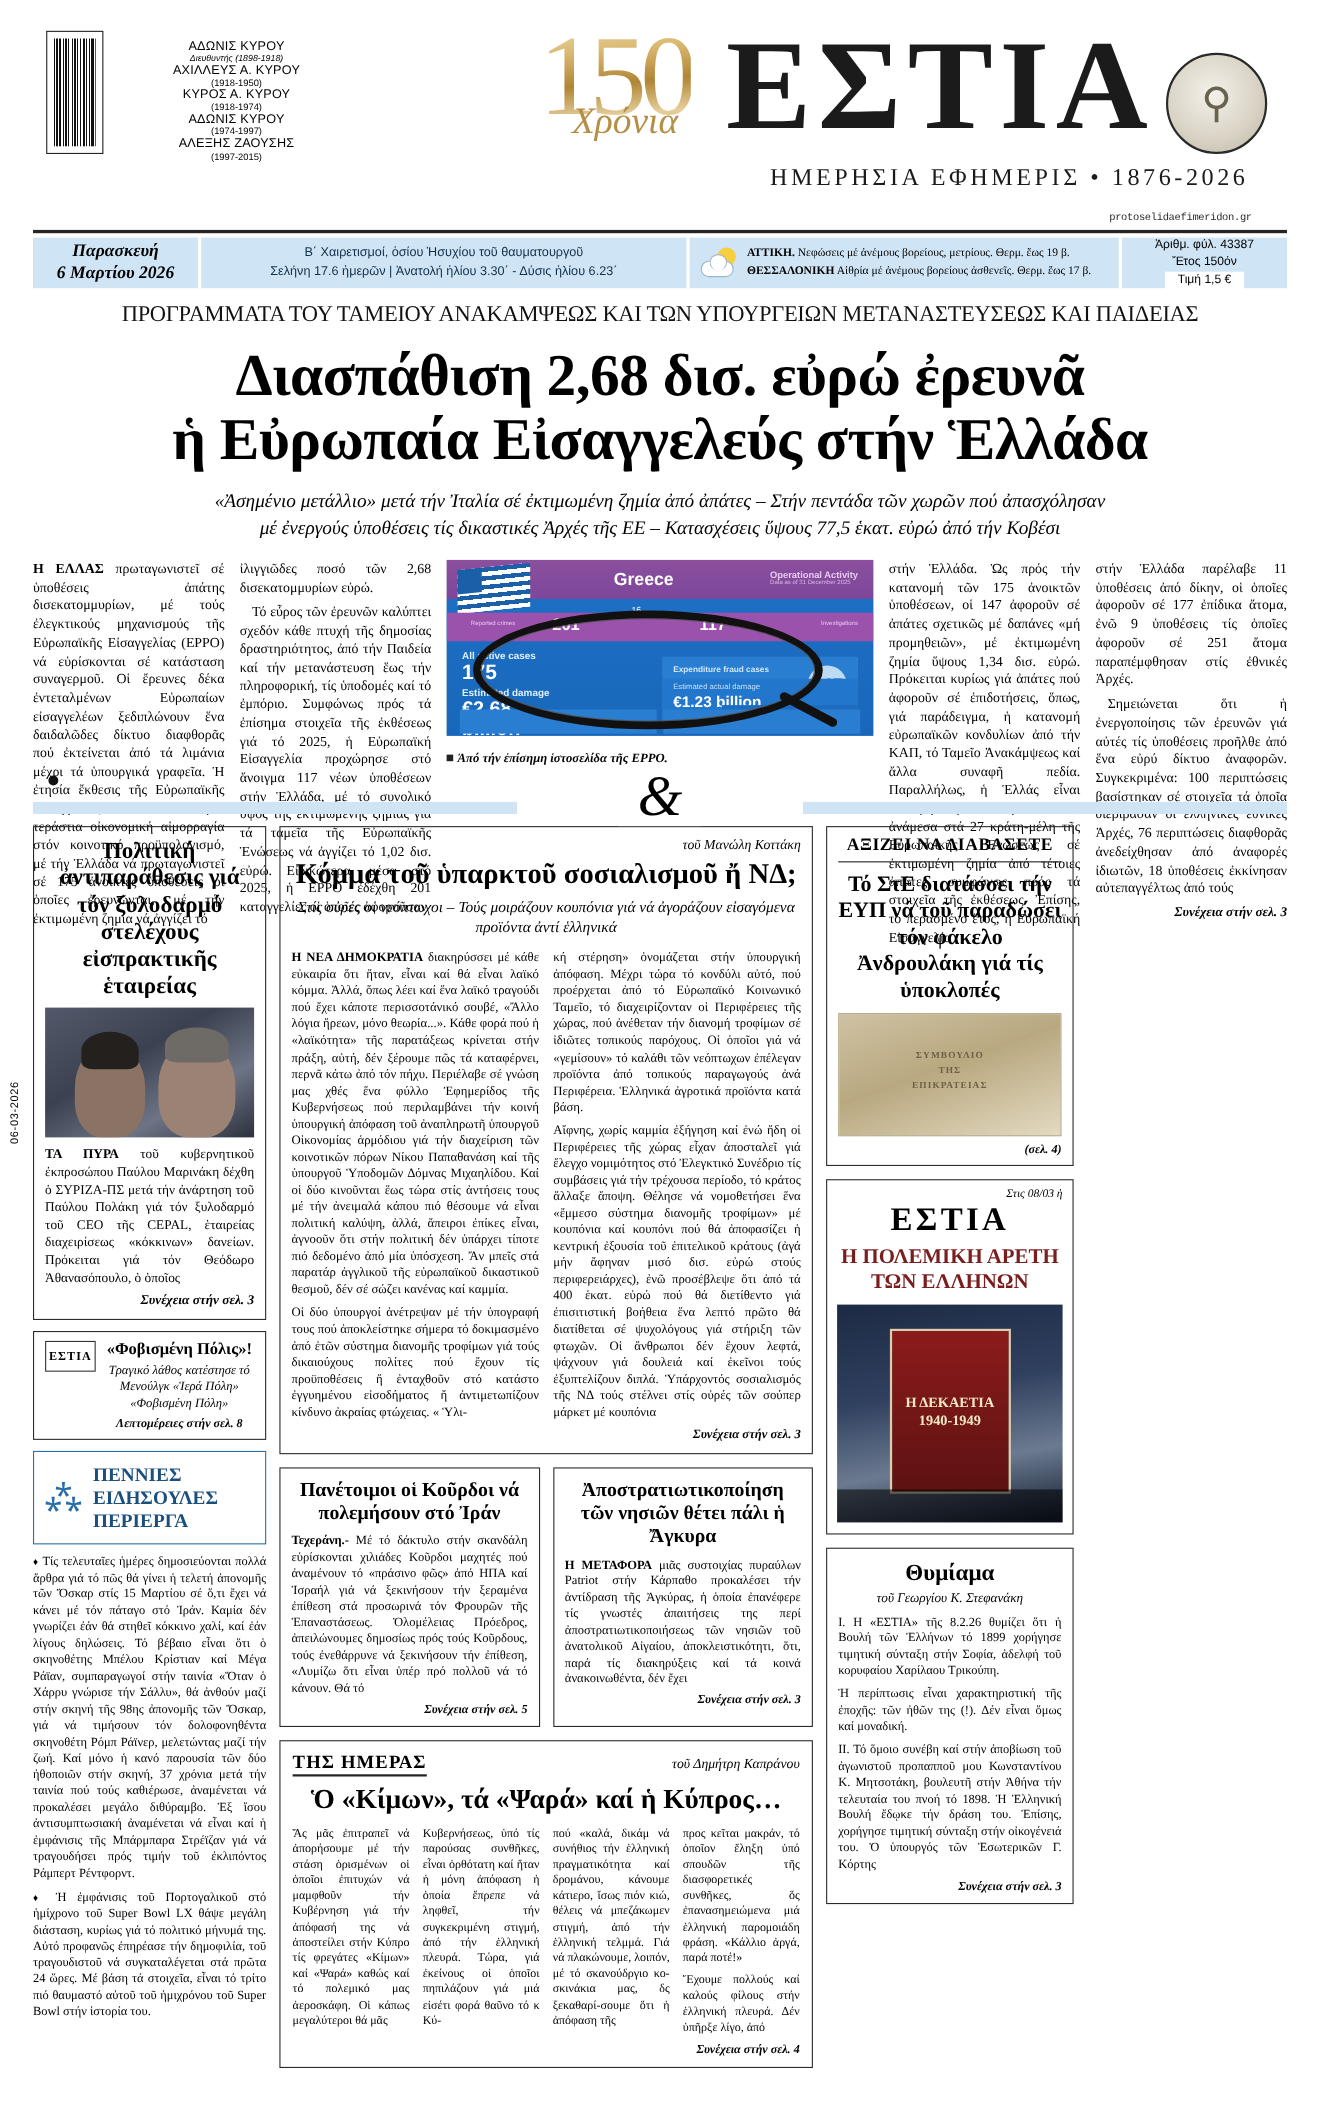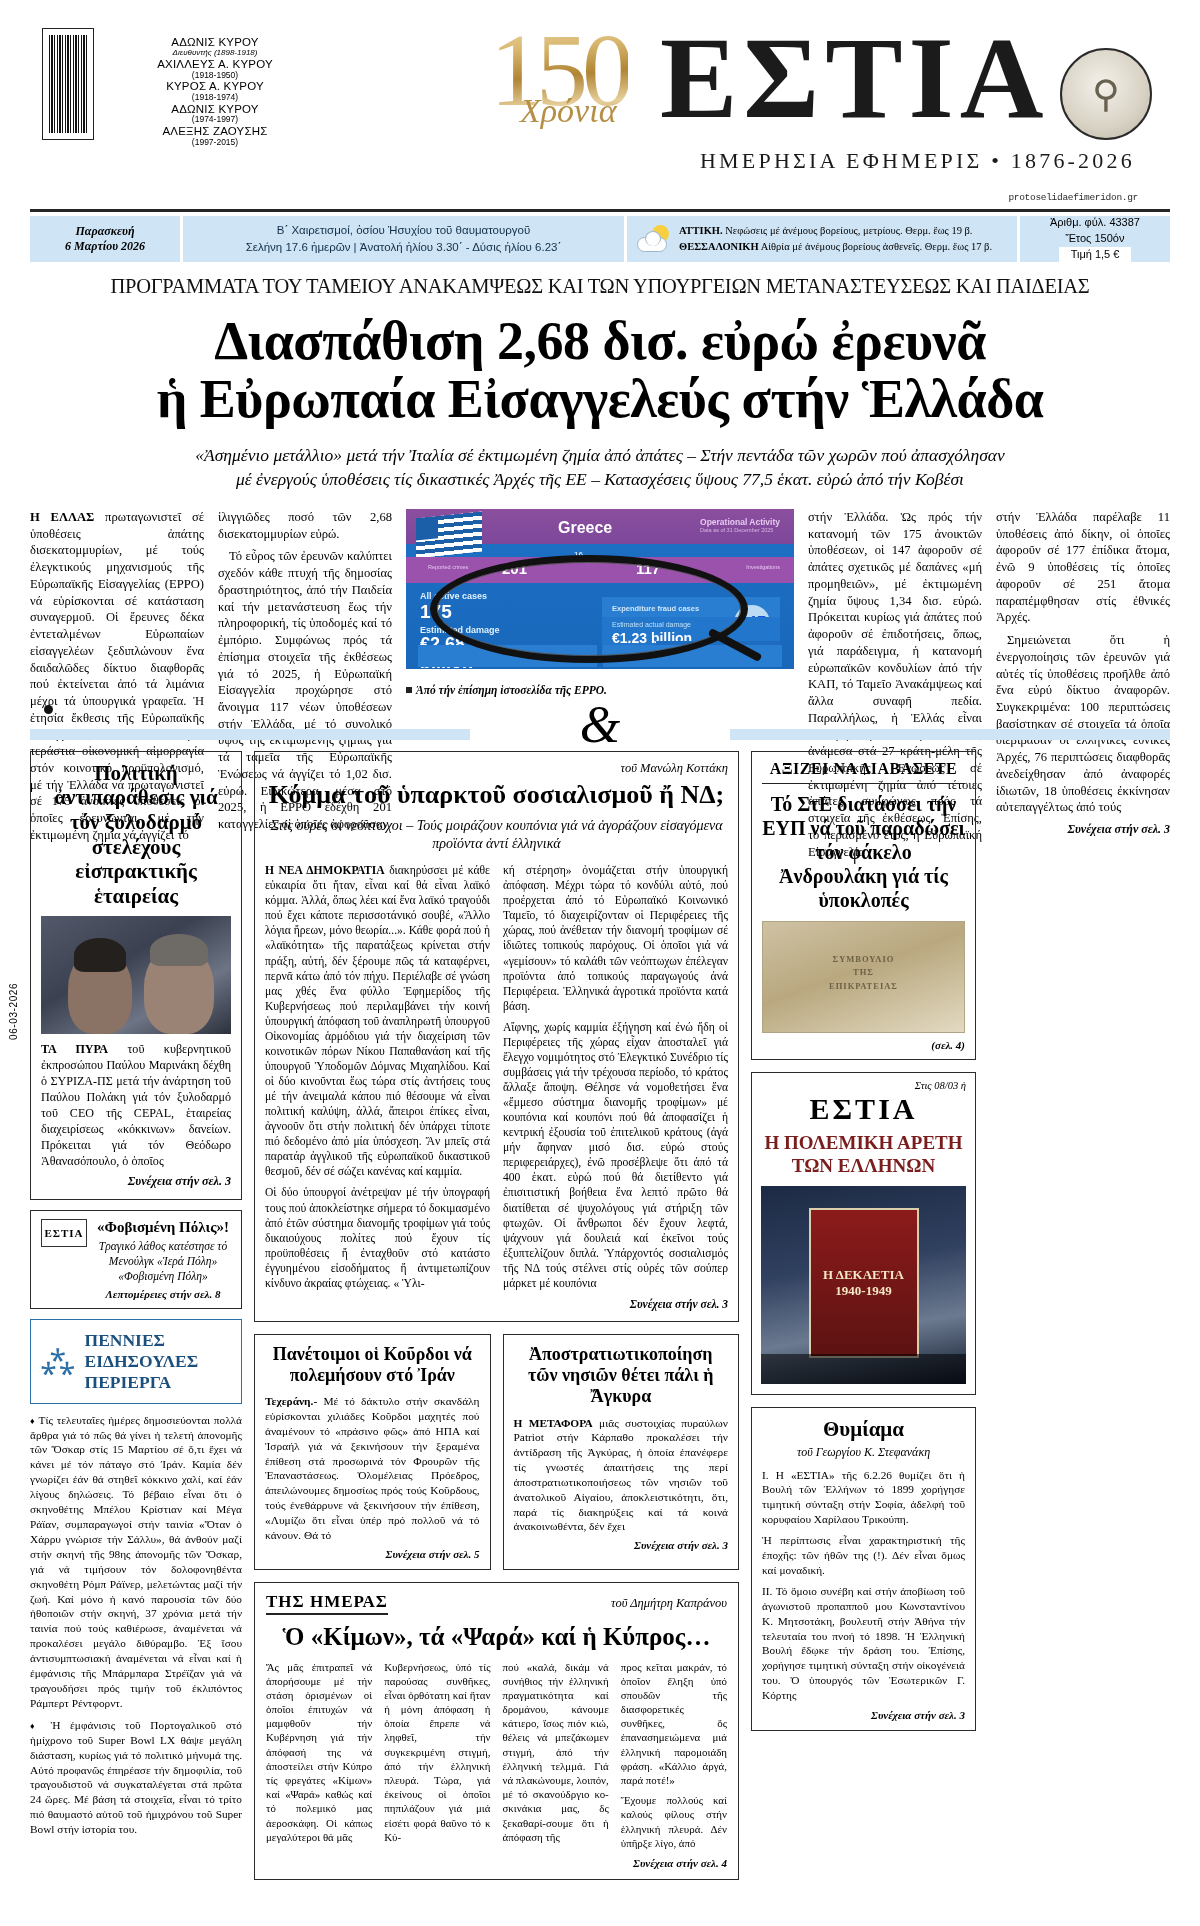--- a/index.html
+++ b/index.html
@@ -78,21 +78,21 @@
     font-size:9.5px; color:#2a2a2a; letter-spacing:-0.3px;
   }
   .rule-thick { height:3px; background:#262626; margin-top:4px; }
 
   
   .infobar { display:flex; margin-top:4px; height:46px; gap:3px; }
   .ib {
     background:#cfe4f4; display:flex; flex-direction:column;
     align-items:center; justify-content:center; padding:2px 8px;
   }
-  .ib-date { width:150px; font-style:italic; font-weight:700; font-size:12px; line-height:1.22; text-align:center;}
+  .ib-date { width:150px; font-style:italic; font-weight:700; font-size:16px; line-height:1.22; text-align:center;}
   .ib-saint {
     flex:1 1 auto; font-family:"Liberation Sans", sans-serif;
     font-size:11.5px; line-height:1.45; text-align:center; color:#12304a;
   }
   .ib-weather {
     width:390px; flex-direction:row; gap:8px; justify-content:flex-start;
     font-size:10.5px; line-height:1.5; padding-left:10px;
   }
   .wicon { position:relative; width:34px; height:28px; flex:0 0 auto; }
   .wicon .sun { position:absolute; right:2px; top:0; width:17px; height:17px; background:#f7cf3f; border-radius:50%; }
@@ -575,21 +575,21 @@
         <div class="ad-art">
           <div class="cover">Η ΔΕΚΑΕΤΙΑ 1940-1949</div>
           <div class="strip"></div>
         </div>
       </div>
 
       <div class="thymiama">
         <div class="th-head">Θυμίαμα</div>
         <div class="th-by">τοῦ Γεωργίου Κ. Στεφανάκη</div>
         <div class="th-body">
-          <p>Ι. Η «ΕΣΤΙΑ» τῆς 6.2.26 θυμίζει ὅτι ἡ Βουλή τῶν Ἑλλήνων τό 1899 χορήγησε τιμητική σύνταξη στήν Σοφία, ἀδελφή τοῦ κορυφαίου Χαρίλαου Τρικούπη.</p>
+          <p>Ι. Η «ΕΣΤΙΑ» τῆς 8.2.26 θυμίζει ὅτι ἡ Βουλή τῶν Ἑλλήνων τό 1899 χορήγησε τιμητική σύνταξη στήν Σοφία, ἀδελφή τοῦ κορυφαίου Χαρίλαου Τρικούπη.</p>
           <p>Ἡ περίπτωσις εἶναι χαρακτηριστική τῆς ἐποχῆς: τῶν ἠθῶν της (!). Δέν εἶναι ὅμως καί μοναδική.</p>
           <p>ΙΙ. Τό ὅμοιο συνέβη καί στήν ἀποβίωση τοῦ ἀγωνιστοῦ προπαπποῦ μου Κωνσταντίνου Κ. Μητσοτάκη, βουλευτῆ στήν Ἀθήνα τήν τελευταία του πνοή τό 1898. Ἡ Ἑλληνική Βουλή ἔδῳκε τήν δράση του. Ἐπίσης, χορήγησε τιμητική σύνταξη στήν οἰκογένειά του. Ὁ ὑπουργός τῶν Ἐσωτερικῶν Γ. Κόρτης</p>
         </div>
         <div class="th-cont">Συνέχεια στήν σελ. 3</div>
       </div>
     </div>
 
   </div>
 </div>
 

